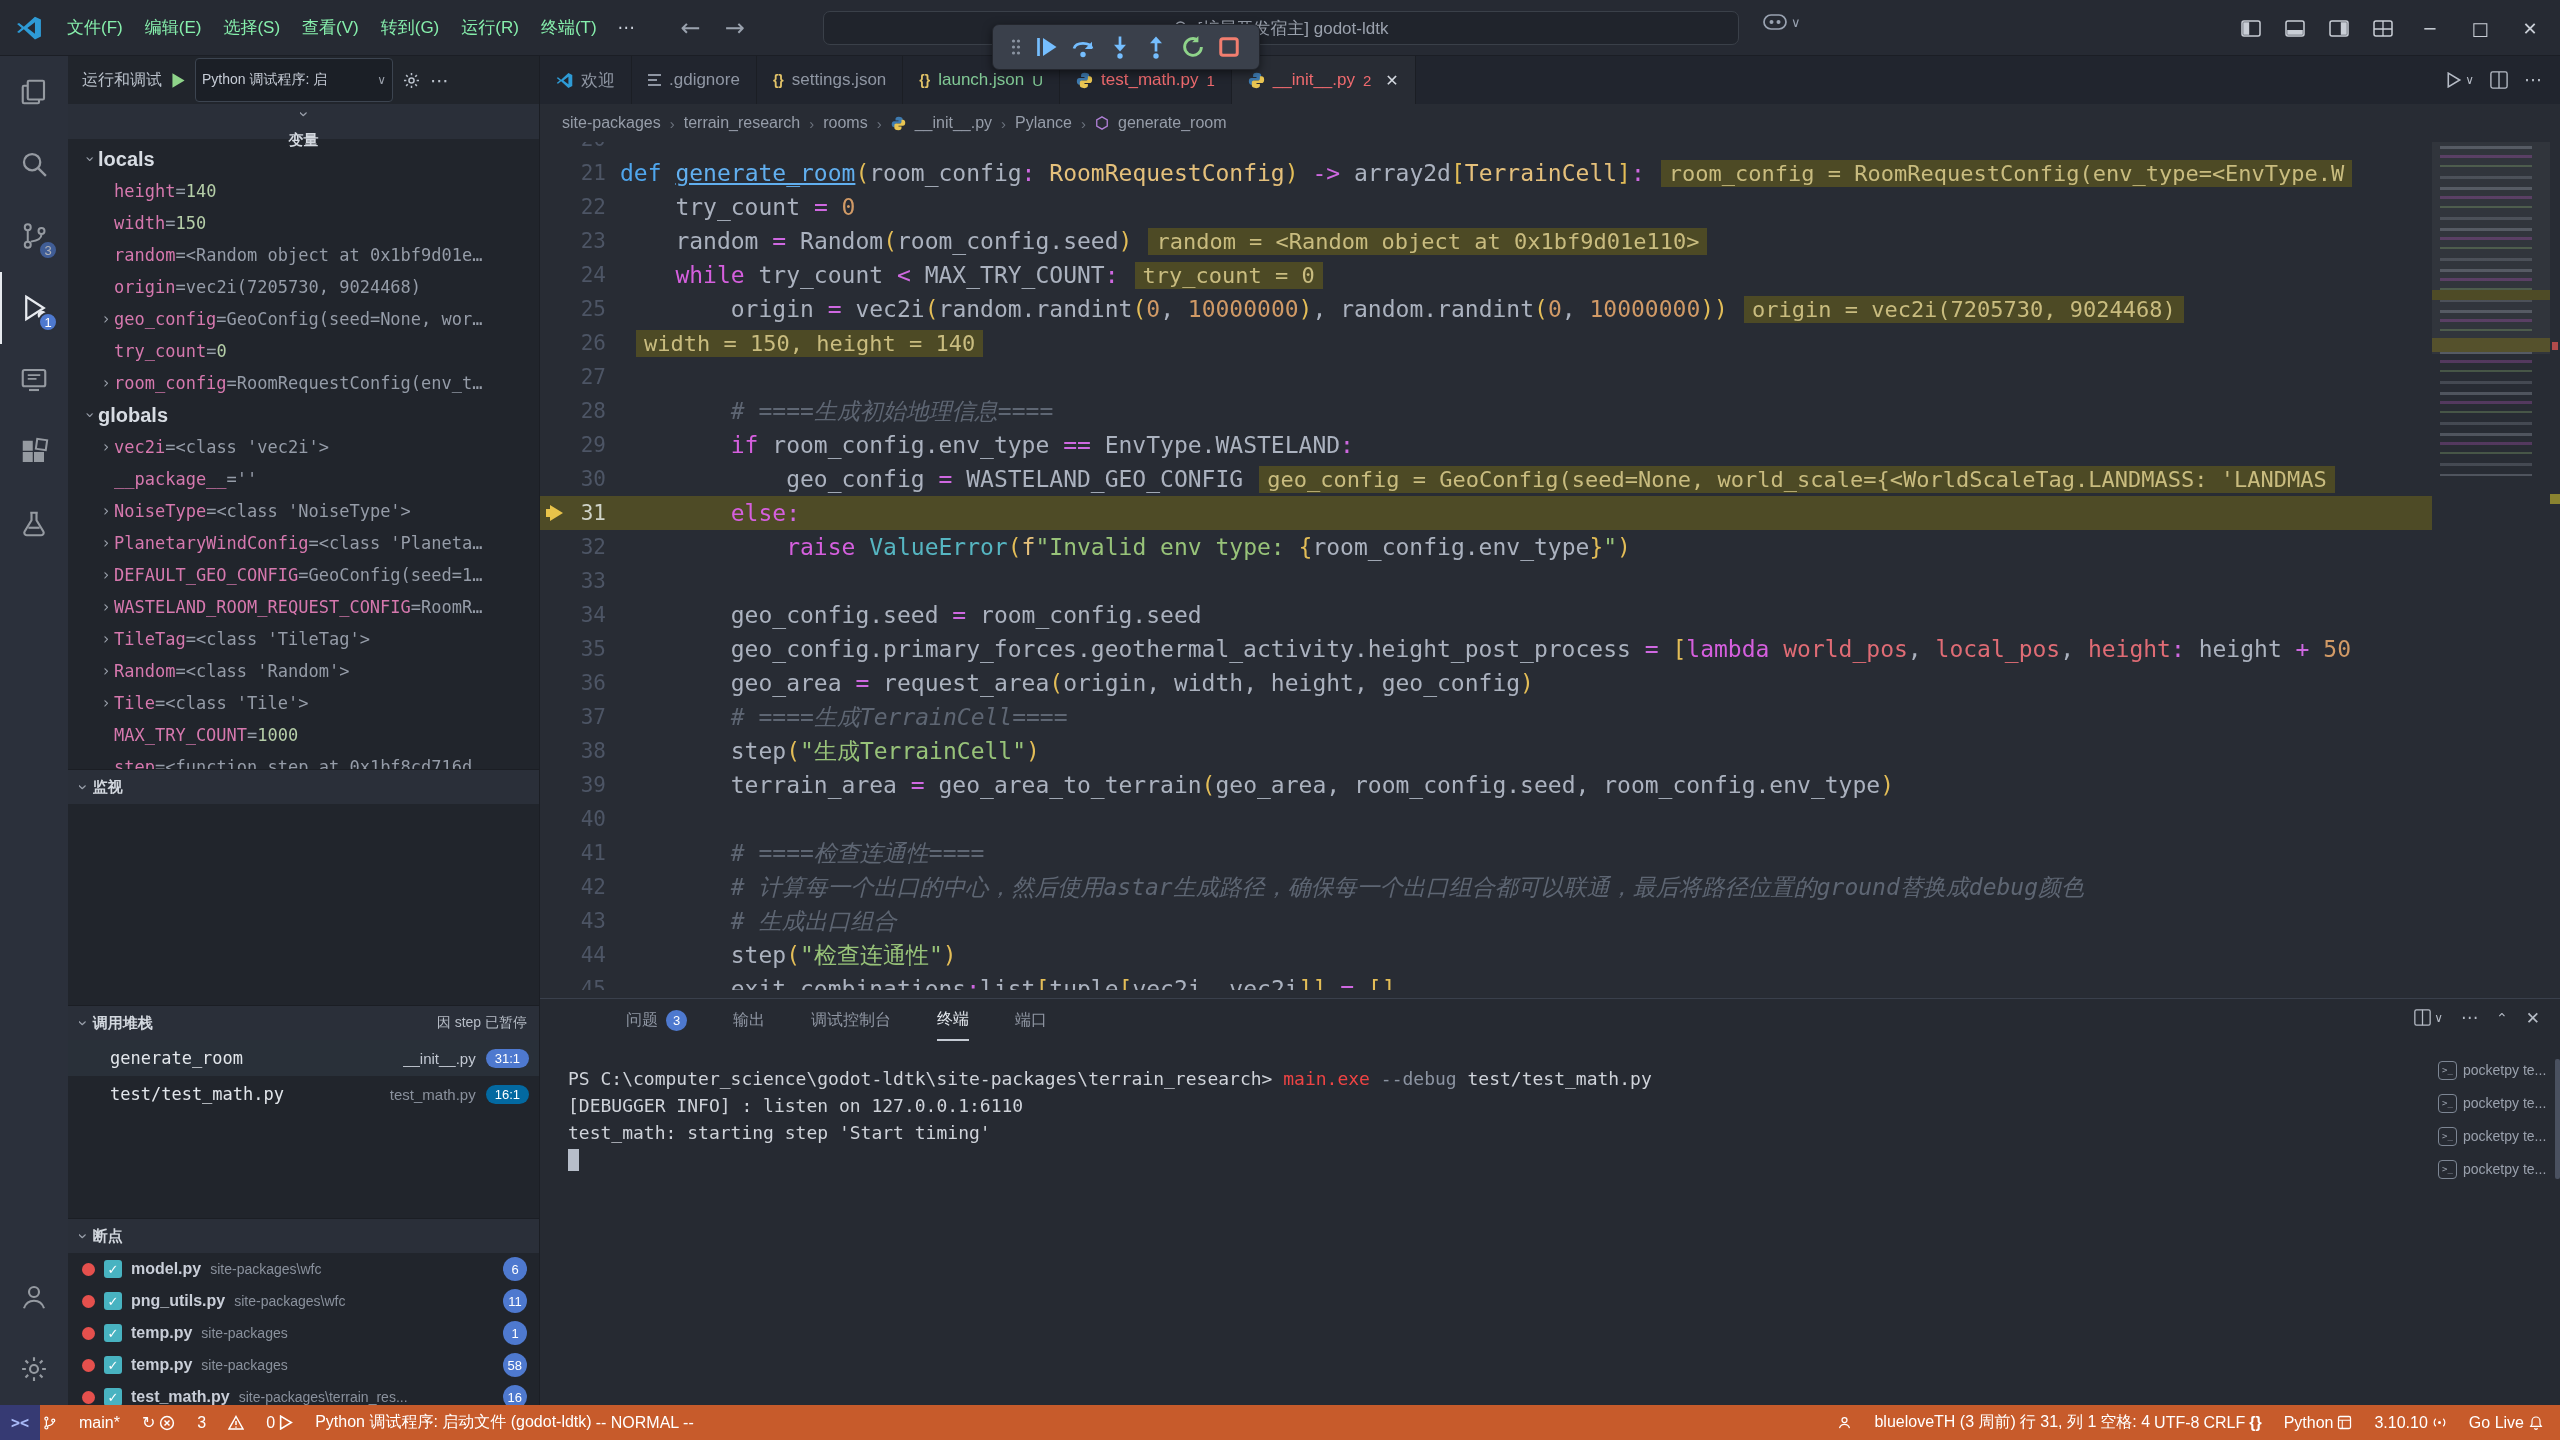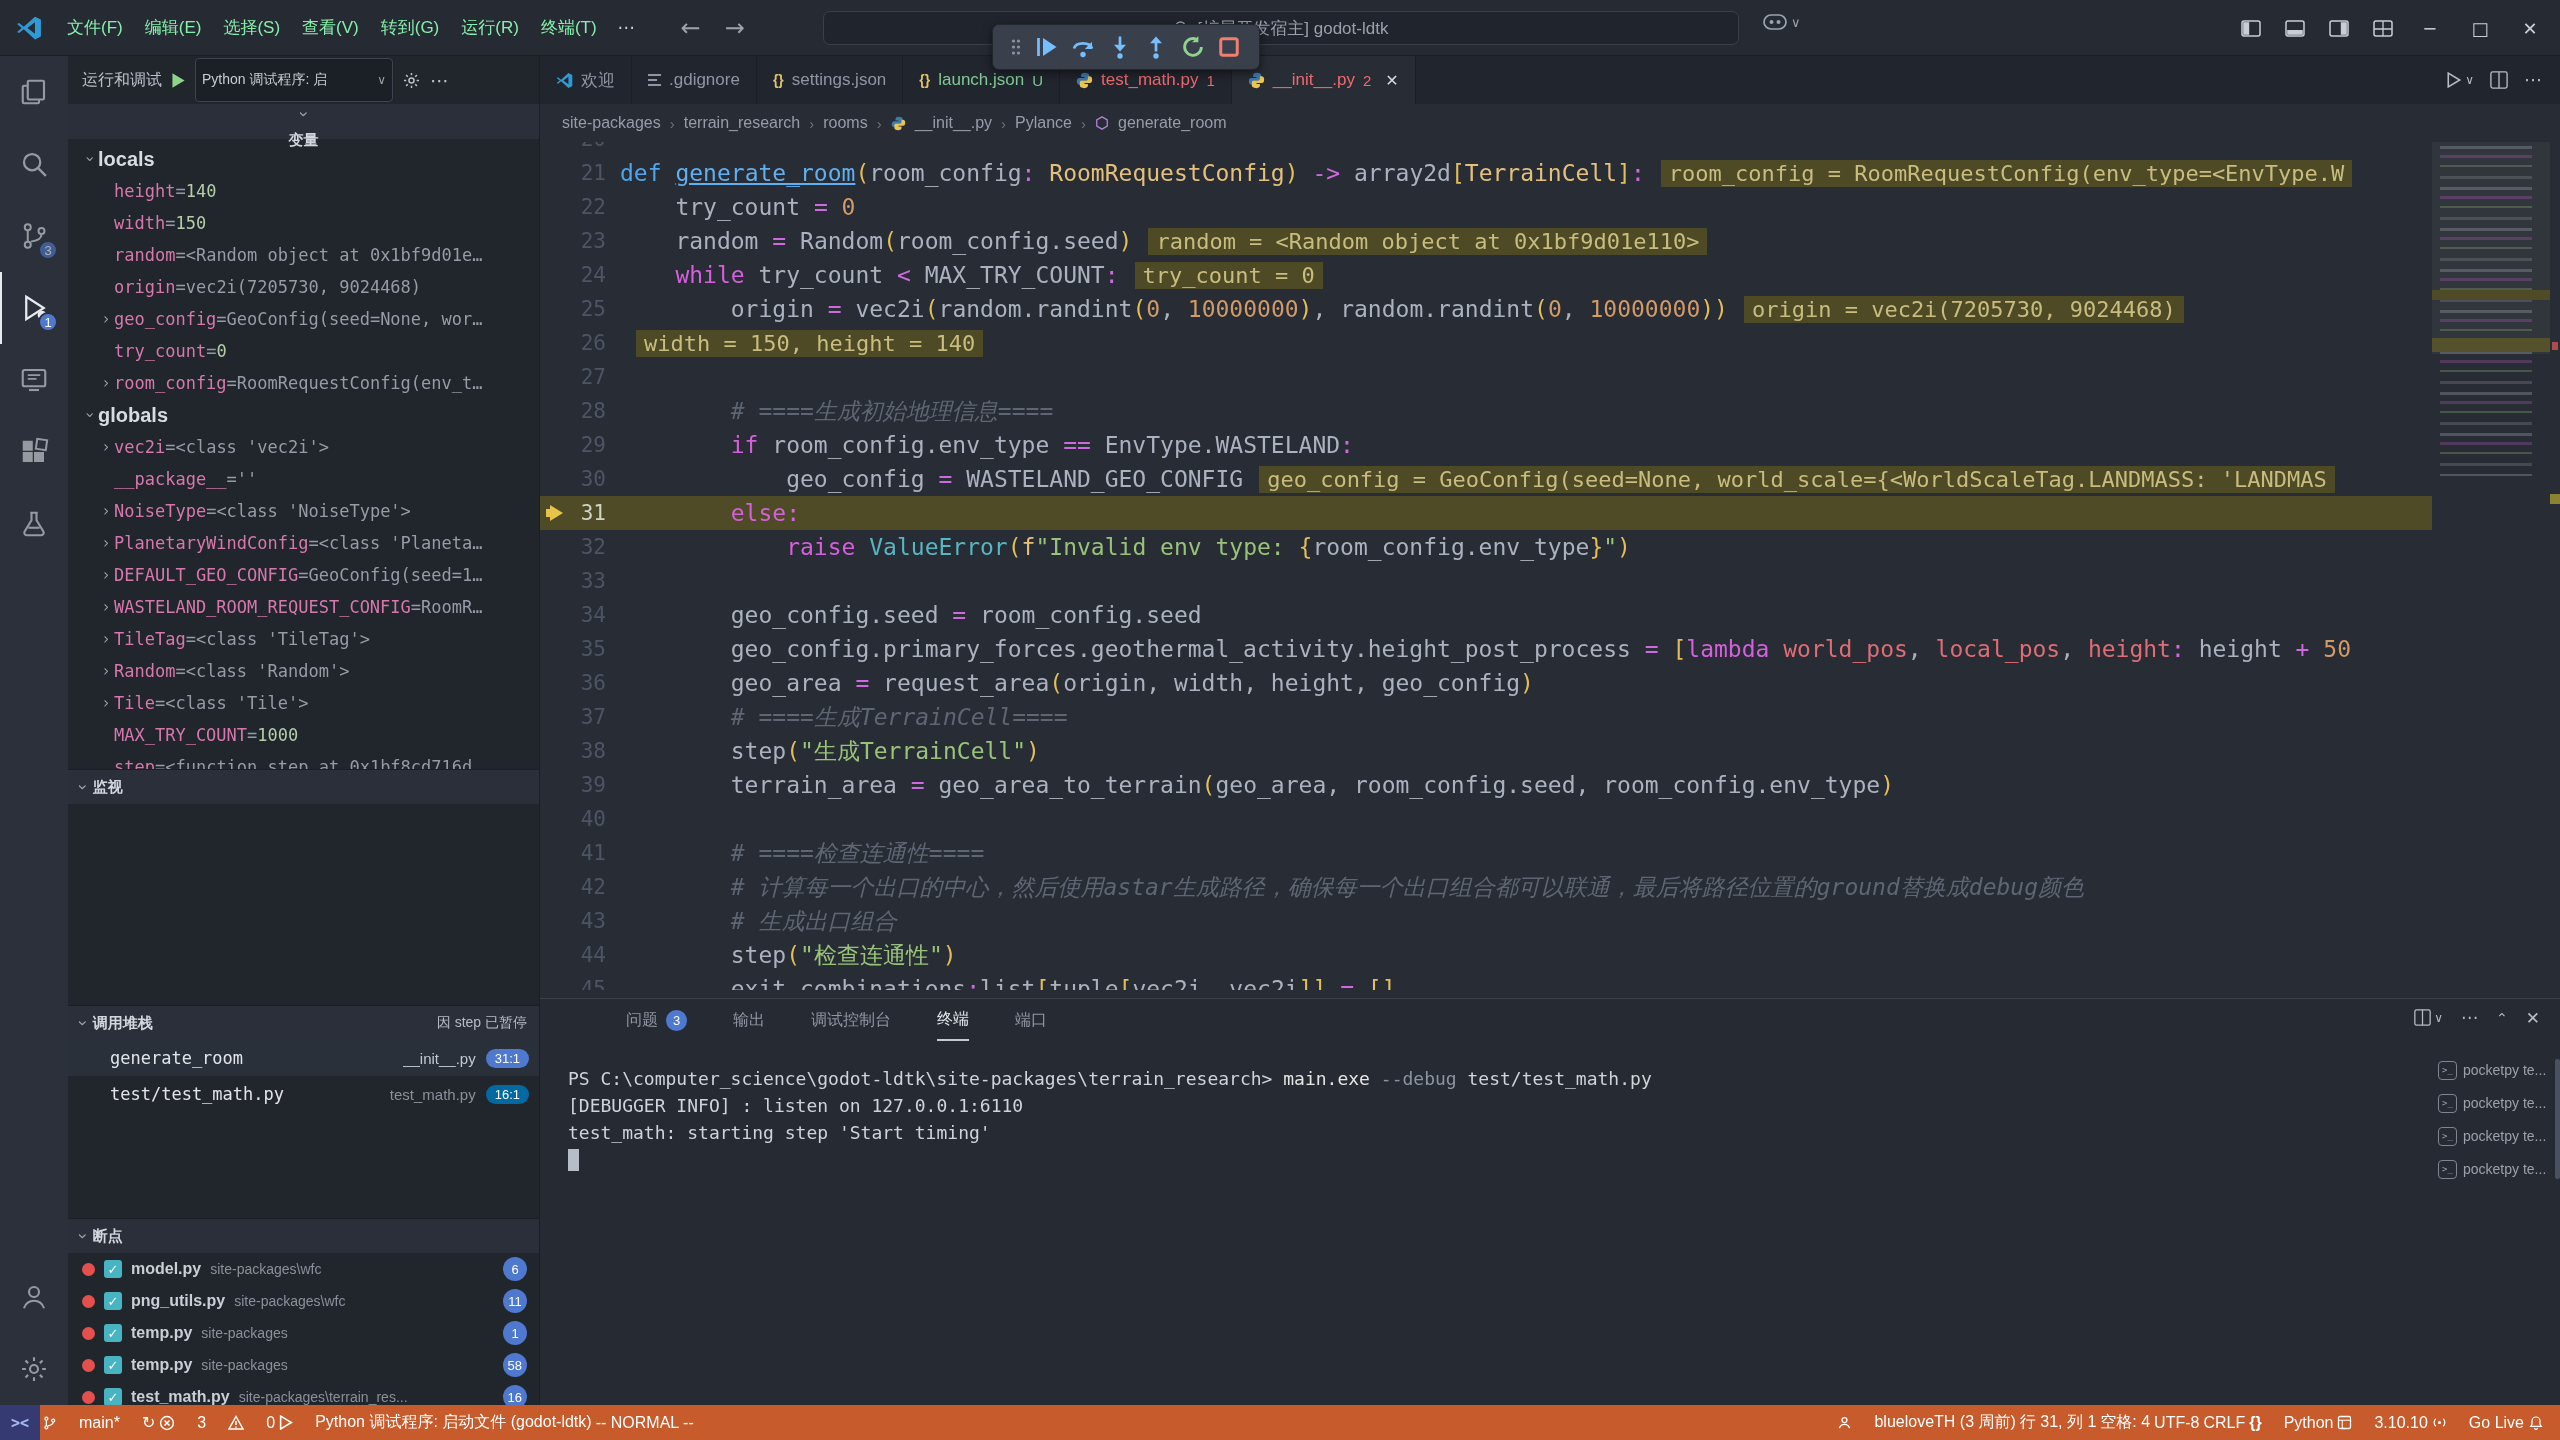--- a/index.html
+++ b/index.html
@@ -129,21 +129,21 @@
   #panel { position:absolute; left:540px; top:990px; width:2020px; height:415px; background:#262a32;
     border-top:1px solid #3a404c;margin-top:8px; }
   #panel-tabs { height:42px; display:flex; align-items:center; gap:46px; padding-left:86px; font-size:16px; color:#8f96a3; }
   .ptab { display:flex; align-items:center; gap:8px; height:42px; }
   .ptab.active { color:#e4e8ee; border-bottom:2px solid #c5cbd4; }
   .pbadge { min-width:21px; height:21px; border-radius:11px; background:#4e79cf; color:#fff; font-size:13px;
     display:flex; align-items:center; justify-content:center; }
   #panel-actions { position:absolute; right:20px; top:8px; display:flex; align-items:center; gap:18px; color:#b6bcc6; font-size:17px; }
   #term { position:absolute; left:28px; top:66px; width:1790px; }
   .tline { font-family:"DejaVu Sans Mono",monospace; font-size:18px; line-height:27px; white-space:pre; color:#cfd3da; }
-  .t-cmd { color:#e5e5e5;text-align:right; } .t-dim { color:#8b93a1; }
+  .t-cmd { color:#ef4444;text-align:right; } .t-dim { color:#8b93a1; }
   #cursor { width:11px; height:22px; background:#b6bdc9; margin-top:3px; }
   #termlist { position:absolute; right:6px; top:58px; width:116px; display:flex; flex-direction:column; gap:7px; }
   .term-item { display:flex; align-items:center; gap:6px; color:#9aa1ad; font-size:14px; white-space:nowrap; overflow:hidden; height:26px;}
   .term-ic { width:19px; height:19px; flex:0 0 19px; border:1.5px solid #7d8694; border-radius:4px; color:#9aa1ad;
     font-size:9px; display:flex; align-items:center; justify-content:center; font-family:"DejaVu Sans Mono",monospace; }
   #panel-scroll { position:absolute; right:0; top:60px; width:5px; height:120px; background:#4a5160; border-radius:2px; }
 
   
   #statusbar { position:absolute; left:0; top:1405px; width:2560px; height:35px; background:#c75b2b;
     display:flex; align-items:center; color:#fff; font-size:16px; }

